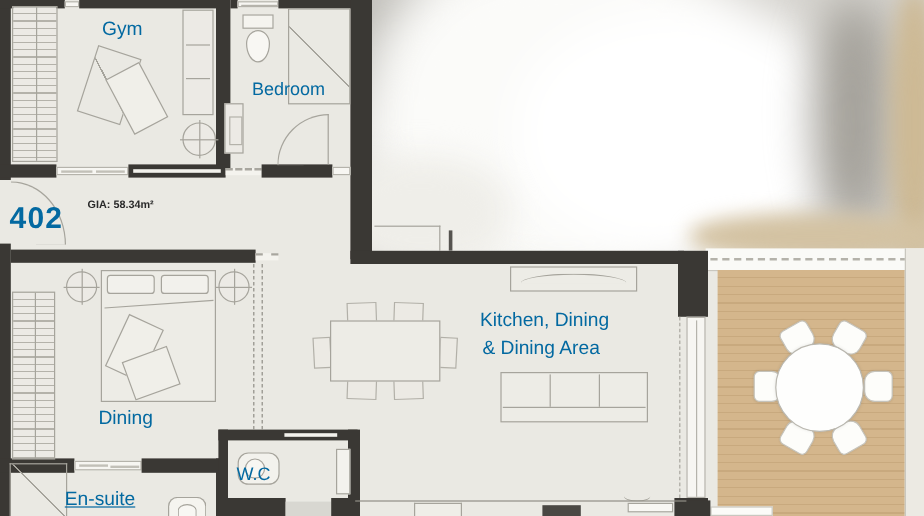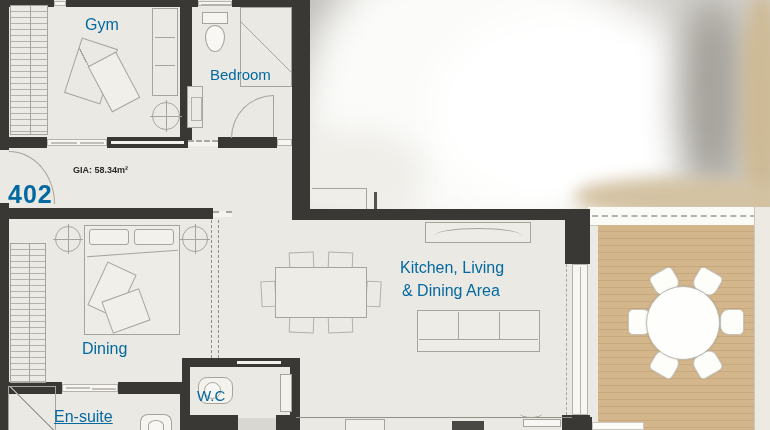--- a/index.html
+++ b/index.html
@@ -127,21 +127,21 @@
   <div class="ln" style="left:205px;top:25px;width:20px;height:27px;border-radius:50% 50% 50% 50%/42% 42% 58% 58%;background:#f8f7f3;"></div>
   <div class="ln diag" style="left:240px;top:7px;width:52px;height:80px;"></div>
   <div class="ln" style="left:187px;top:86px;width:16px;height:42px;">
     <div class="thin" style="left:3px;top:10px;width:9px;height:22px;background:transparent;border:1px solid #b4b2aa;"></div>
   </div>
   <div class="a" style="left:231px;top:95px;width:42px;height:42px;border-top:1px solid #a6a49c;border-left:1px solid #a6a49c;border-top-left-radius:100% 100%;"></div>
   <div class="thin" style="left:273px;top:95px;width:1px;height:42px;"></div>
   <div class="lbl" style="left:210px;top:66px;font-size:15px;">Bedroom</div>
 
   <div class="a" style="left:9px;top:151px;width:45px;height:52px;border-top:1px solid #a6a49c;border-right:1px solid #a6a49c;border-top-right-radius:100% 100%;"></div>
-  <div class="lbl" style="left:8px;top:180px;font-size:25px;font-weight:700;letter-spacing:1px;">402</div>
+  <div class="lbl" style="left:8px;top:168px;font-size:25px;font-weight:700;letter-spacing:1px;">402</div>
   <div class="lbl" style="left:73px;top:165px;font-size:9px;font-weight:700;color:#2a2a2a;">GIA: 58.34m²</div>
 
   <div class="ln" style="left:10px;top:243px;width:36px;height:140px;background:repeating-linear-gradient(to bottom,#eceae5 0 5px,#b4b2aa 5px 6px);">
     <div class="thin" style="left:18px;top:0;width:1px;height:138px;"></div>
   </div>
   <div class="fan" style="left:55px;top:226px;width:26px;height:26px;"></div>
   <div class="fan" style="left:182px;top:226px;width:26px;height:26px;"></div>
   <div class="ln" style="left:84px;top:225px;width:96px;height:110px;background:#edece6;">
     <div class="ln" style="left:4px;top:3px;width:40px;height:16px;border-radius:3px;background:#f2f1ec;"></div>
     <div class="ln" style="left:49px;top:3px;width:40px;height:16px;border-radius:3px;background:#f2f1ec;"></div>
@@ -169,21 +169,21 @@
   </div>
 
   <div class="dchair" style="left:289px;top:252px;width:25px;height:17px;transform:rotate(-2deg);"></div>
   <div class="dchair" style="left:328px;top:252px;width:25px;height:17px;transform:rotate(2deg);"></div>
   <div class="dchair" style="left:289px;top:316px;width:25px;height:17px;transform:rotate(2deg);"></div>
   <div class="dchair" style="left:328px;top:316px;width:25px;height:17px;transform:rotate(-2deg);"></div>
   <div class="dchair" style="left:261px;top:281px;width:15px;height:26px;transform:rotate(-3deg);"></div>
   <div class="dchair" style="left:366px;top:281px;width:15px;height:26px;transform:rotate(3deg);"></div>
   <div class="ln" style="left:275px;top:267px;width:92px;height:51px;background:#edece6;"></div>
 
-  <div class="lbl" style="left:400px;top:259px;">Kitchen, Living</div>
+  <div class="lbl" style="left:400px;top:259px;">Kitchen, Dining</div>
   <div class="lbl" style="left:402px;top:282px;">&amp; Dining Area</div>
 
   <div class="ln" style="left:417px;top:310px;width:123px;height:42px;background:#edece6;">
     <div class="thin" style="left:40px;top:1px;width:1px;height:27px;"></div>
     <div class="thin" style="left:81px;top:1px;width:1px;height:27px;"></div>
     <div class="thin" style="left:1px;top:28px;width:119px;height:1px;"></div>
   </div>
 
   <div class="thin" style="left:296px;top:417px;width:276px;height:1px;background:#918f87;"></div>
   <div class="ln" style="left:345px;top:419px;width:40px;height:11px;border-bottom:none;background:#efeee8;"></div>

